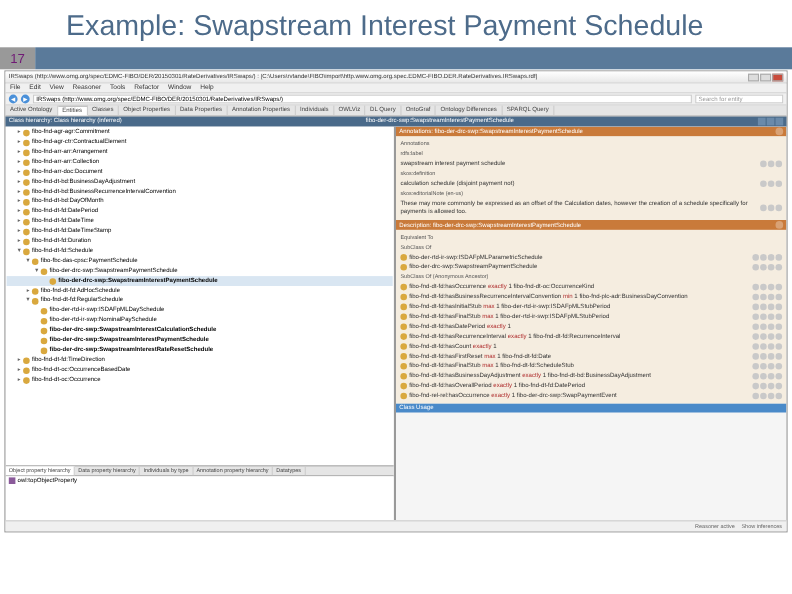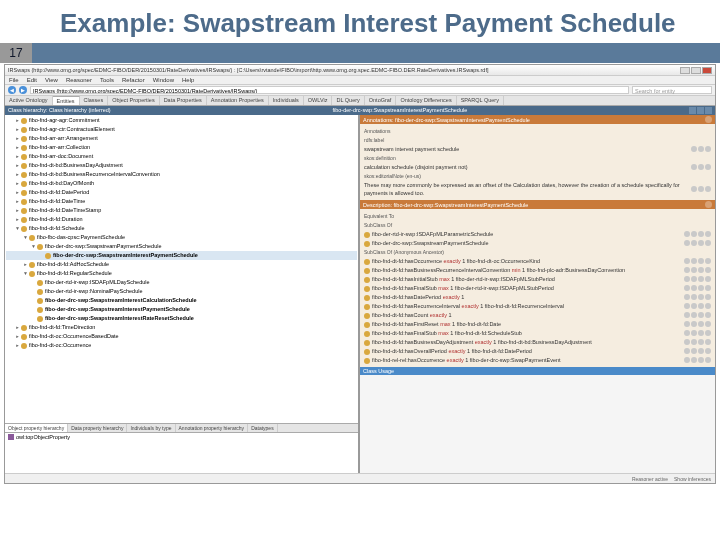--- a/index.html
+++ b/index.html
@@ -1,20 +1,20 @@
 <!DOCTYPE html>
 <html><head>
 <meta charset="utf-8">
 <style>
   * { box-sizing: border-box; margin: 0; padding: 0; }
   body { font-family: Arial, sans-serif; background: #fff; width: 720px; height: 540px; overflow: hidden; }
   
-  .slide-title { font-size: 26px; color: #4d6b8a; font-weight: 700; padding: 8px 0 4px 60px; line-height: 1.2; }
+  .slide-title { font-size: 26px; color: #4d6b8a; font-weight: 400; padding: 8px 0 4px 60px; line-height: 1.2; }
   .slide-num-bar { display: flex; align-items: stretch; height: 20px; }
-  .slide-num { background: #999; color: #0f172a; width: 32px; font-size: 12px; display: flex; align-items: center; justify-content: center; text-align: right; }
+  .slide-num { background: #999; color: #701a75; width: 32px; font-size: 12px; display: flex; align-items: center; justify-content: center; text-align: right; }
   .slide-bar { background: #5a7a9a; flex: 1; }
   
   .app { font-size: 6px; background: #f5f5f5; border: 1px solid #999; margin: 1px 4px; height: 420px; display: flex; flex-direction: column; }
   .titlebar { background: linear-gradient(#fff,#e8e8e8); height: 11px; display: flex; align-items: center; padding: 0 3px; justify-content: space-between; border-bottom: 1px solid #ccc; }
   .titlebar-text { font-size: 5.5px; color: #333; white-space: nowrap; overflow: hidden; }
   .win-btns { display: flex; gap: 1px; }
   .win-btn { width: 10px; height: 7px; background: #ddd; border: 1px solid #aaa; }
   .win-btn.close { background: #c94a3b; }
   
   .menubar { display: flex; gap: 8px; padding: 1px 4px; background: #f0f0f0; border-bottom: 1px solid #ccc; font-size: 6px; }

